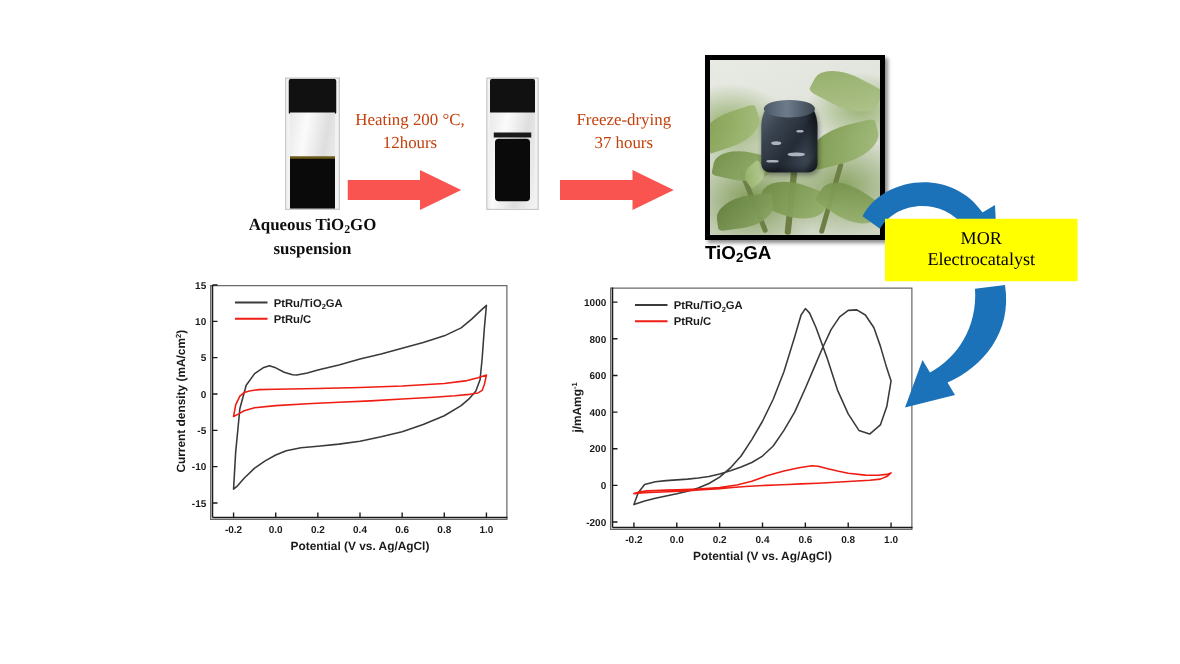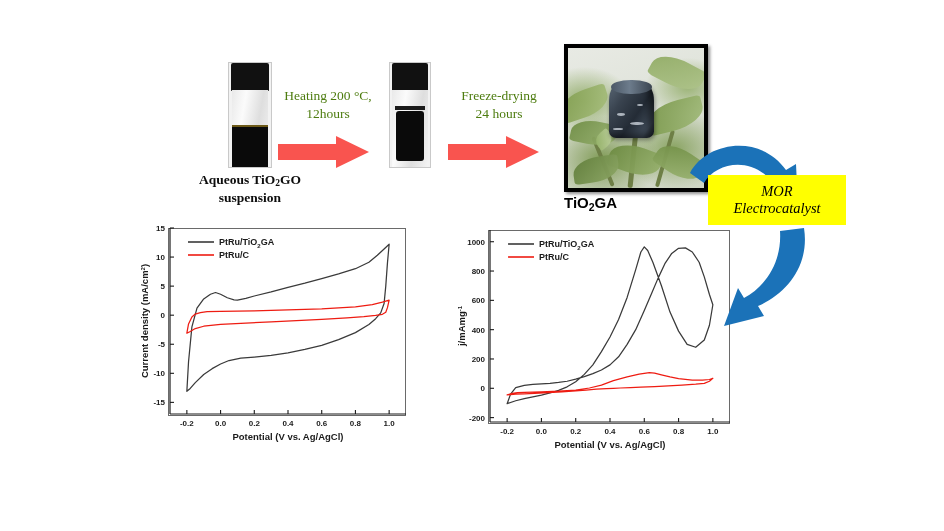--- a/index.html
+++ b/index.html
@@ -32,21 +32,21 @@
   .proc-label{
     position:absolute;text-align:center;
     font-family:"Liberation Serif", serif;
     font-size:13.5px;color:#0d0d0d;line-height:1.25;font-weight:bold;
   }
   .proc-label sub{font-size:9.5px;vertical-align:-0.25em;}
 
   .step-text{
     position:absolute;text-align:center;
     font-family:"Liberation Serif", serif;
-    font-size:13.5px;color:#4d7c0f;line-height:1.3;
+    font-size:13.5px;color:#c2410c;line-height:1.3;
   }
 
   
   .red-arrow{position:absolute;}
 
   
   .photo-frame{
     position:absolute;background:#000;padding:4px;
     box-shadow:2px 2px 3px rgba(0,0,0,.45);
   }
@@ -135,21 +135,21 @@
   <div class="vial" style="left:389px;top:62px;width:40px;height:104px;">
     <div class="cap"></div>
     <div class="glass"></div>
     <div class="gel-line"></div>
     <div class="gel-inner"></div>
   </div>
 
 
   <div class="step-text" style="left:444px;top:87px;width:110px;">
     <span>Freeze-drying</span><br>
-    <span>24 hours</span>
+    <span>37 hours</span>
   </div>
 
   <svg class="red-arrow" style="left:448px;top:135px;" width="92" height="34" viewBox="0 0 92 34">
     <polygon points="0,9 58,9 58,1 91,17 58,33 58,25 0,25" fill="#f9544f"></polygon>
   </svg>
 
   <div class="photo-frame" style="left:564px;top:44px;width:136px;height:140px;">
     <div class="photo">
       <div class="bg"></div>
 
@@ -179,21 +179,21 @@
   <div class="product-label" style="left:564px;top:194px;width:136px;">
     <span>TiO</span><sub>2</sub><span>GA</span>
   </div>
 
   <svg class="abs" style="left:686px;top:136px;z-index:4;" width="130" height="210" viewBox="0 0 130 210">
     <path d="M4,37 C20,6 74,-3 100,34 L110,28 L112,70 L74,53 L86,46 C66,20 30,26 18,47 Z" fill="#1b72b8"></path>
     <path d="M118,92 C124,130 100,158 72,170 L78,180 L38,190 L52,152 L58,162
              C80,150 96,126 94,95 Z" fill="#1b72b8"></path>
   </svg>
 
-  <div class="badge" style="left:708px;top:175px;width:138px;height:50px;font-style:italic;">
+  <div class="badge" style="left:708px;top:175px;width:154px;height:50px;">
     <div>
       <span>MOR</span><br>
       <span>Electrocatalyst</span>
     </div>
   </div>
 
   <div class="chart-box" style="left:168px;top:228px;width:236px;height:186px;"></div>
 
   <svg class="abs chart-svg" style="left:134px;top:220px;z-index:3;" width="300" height="245" viewBox="0 0 300 245">
       <line x1="52.857142857142854" y1="194" x2="52.857142857142854" y2="190" stroke="#1a1a1a" stroke-width="1.1"></line>

